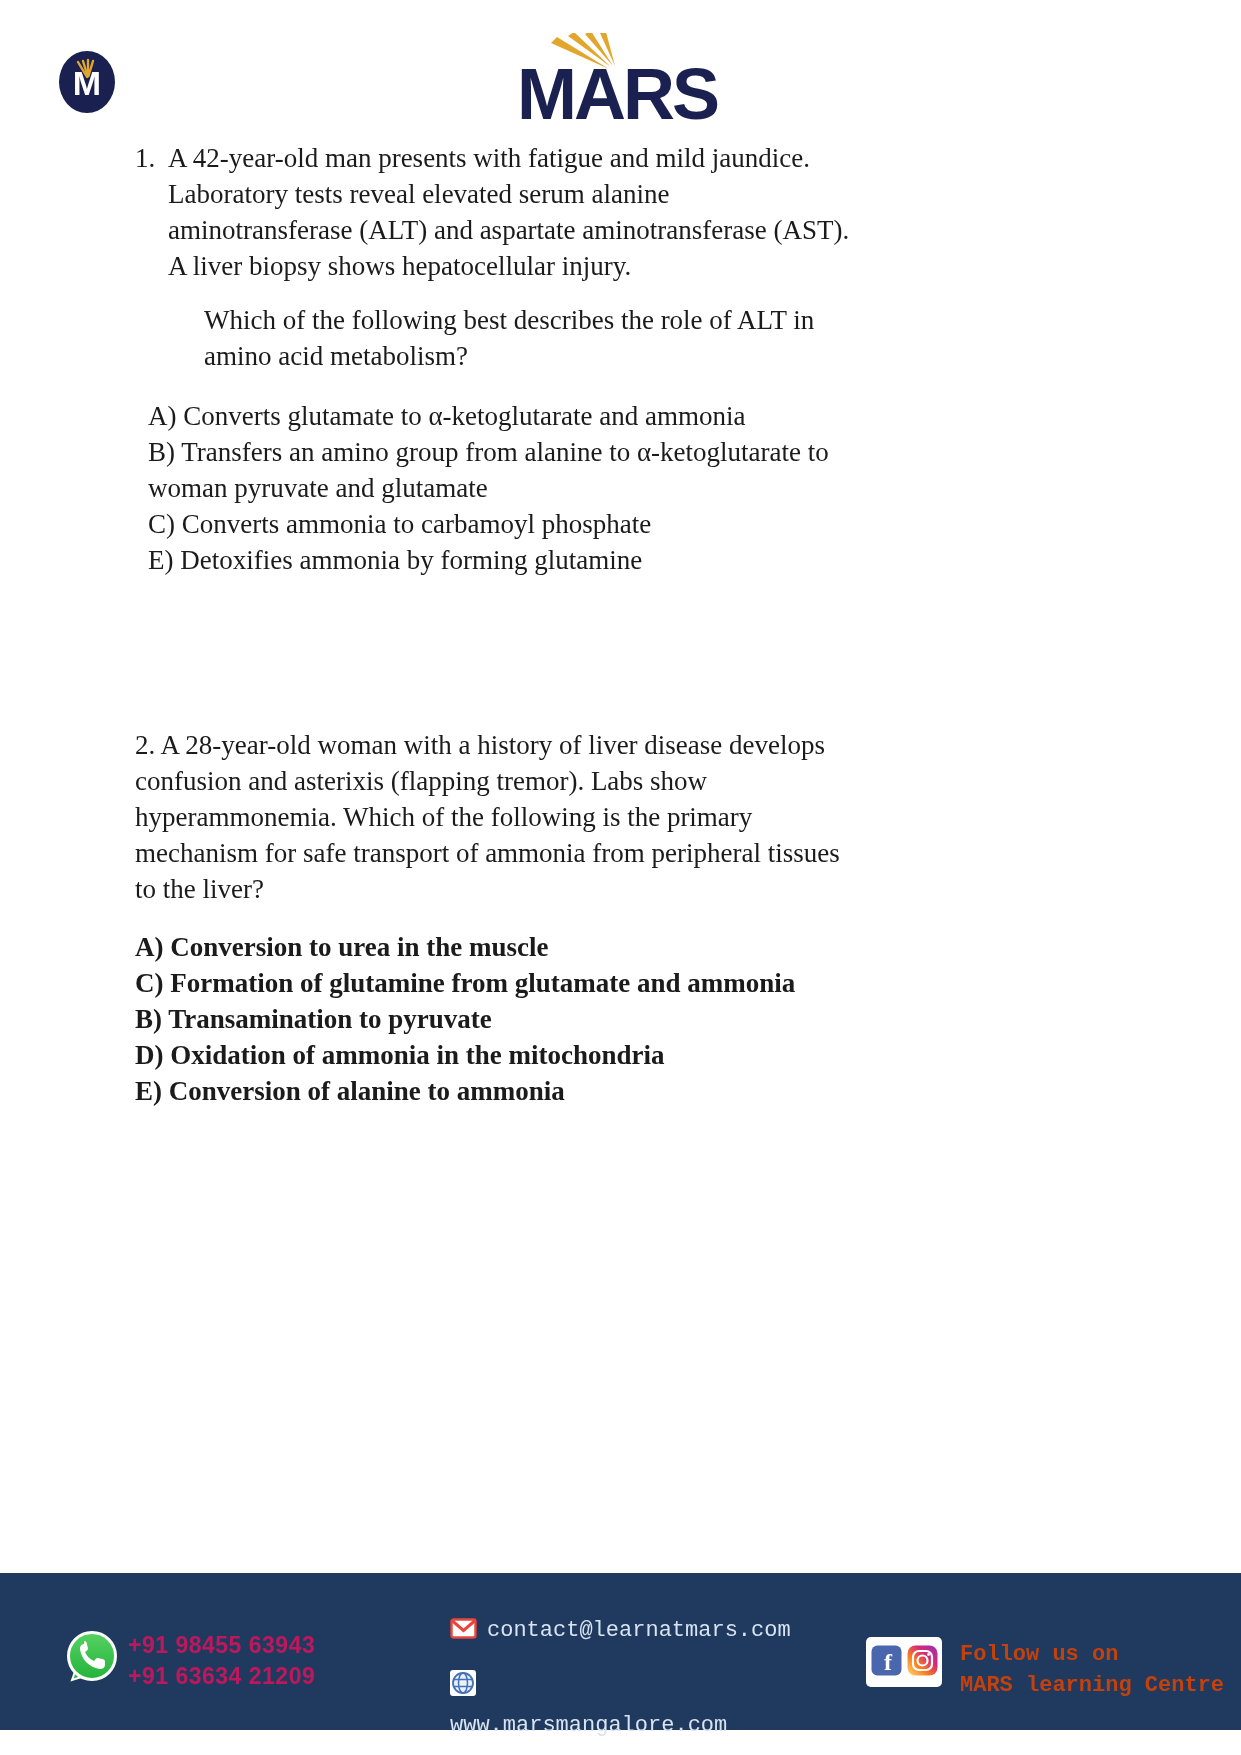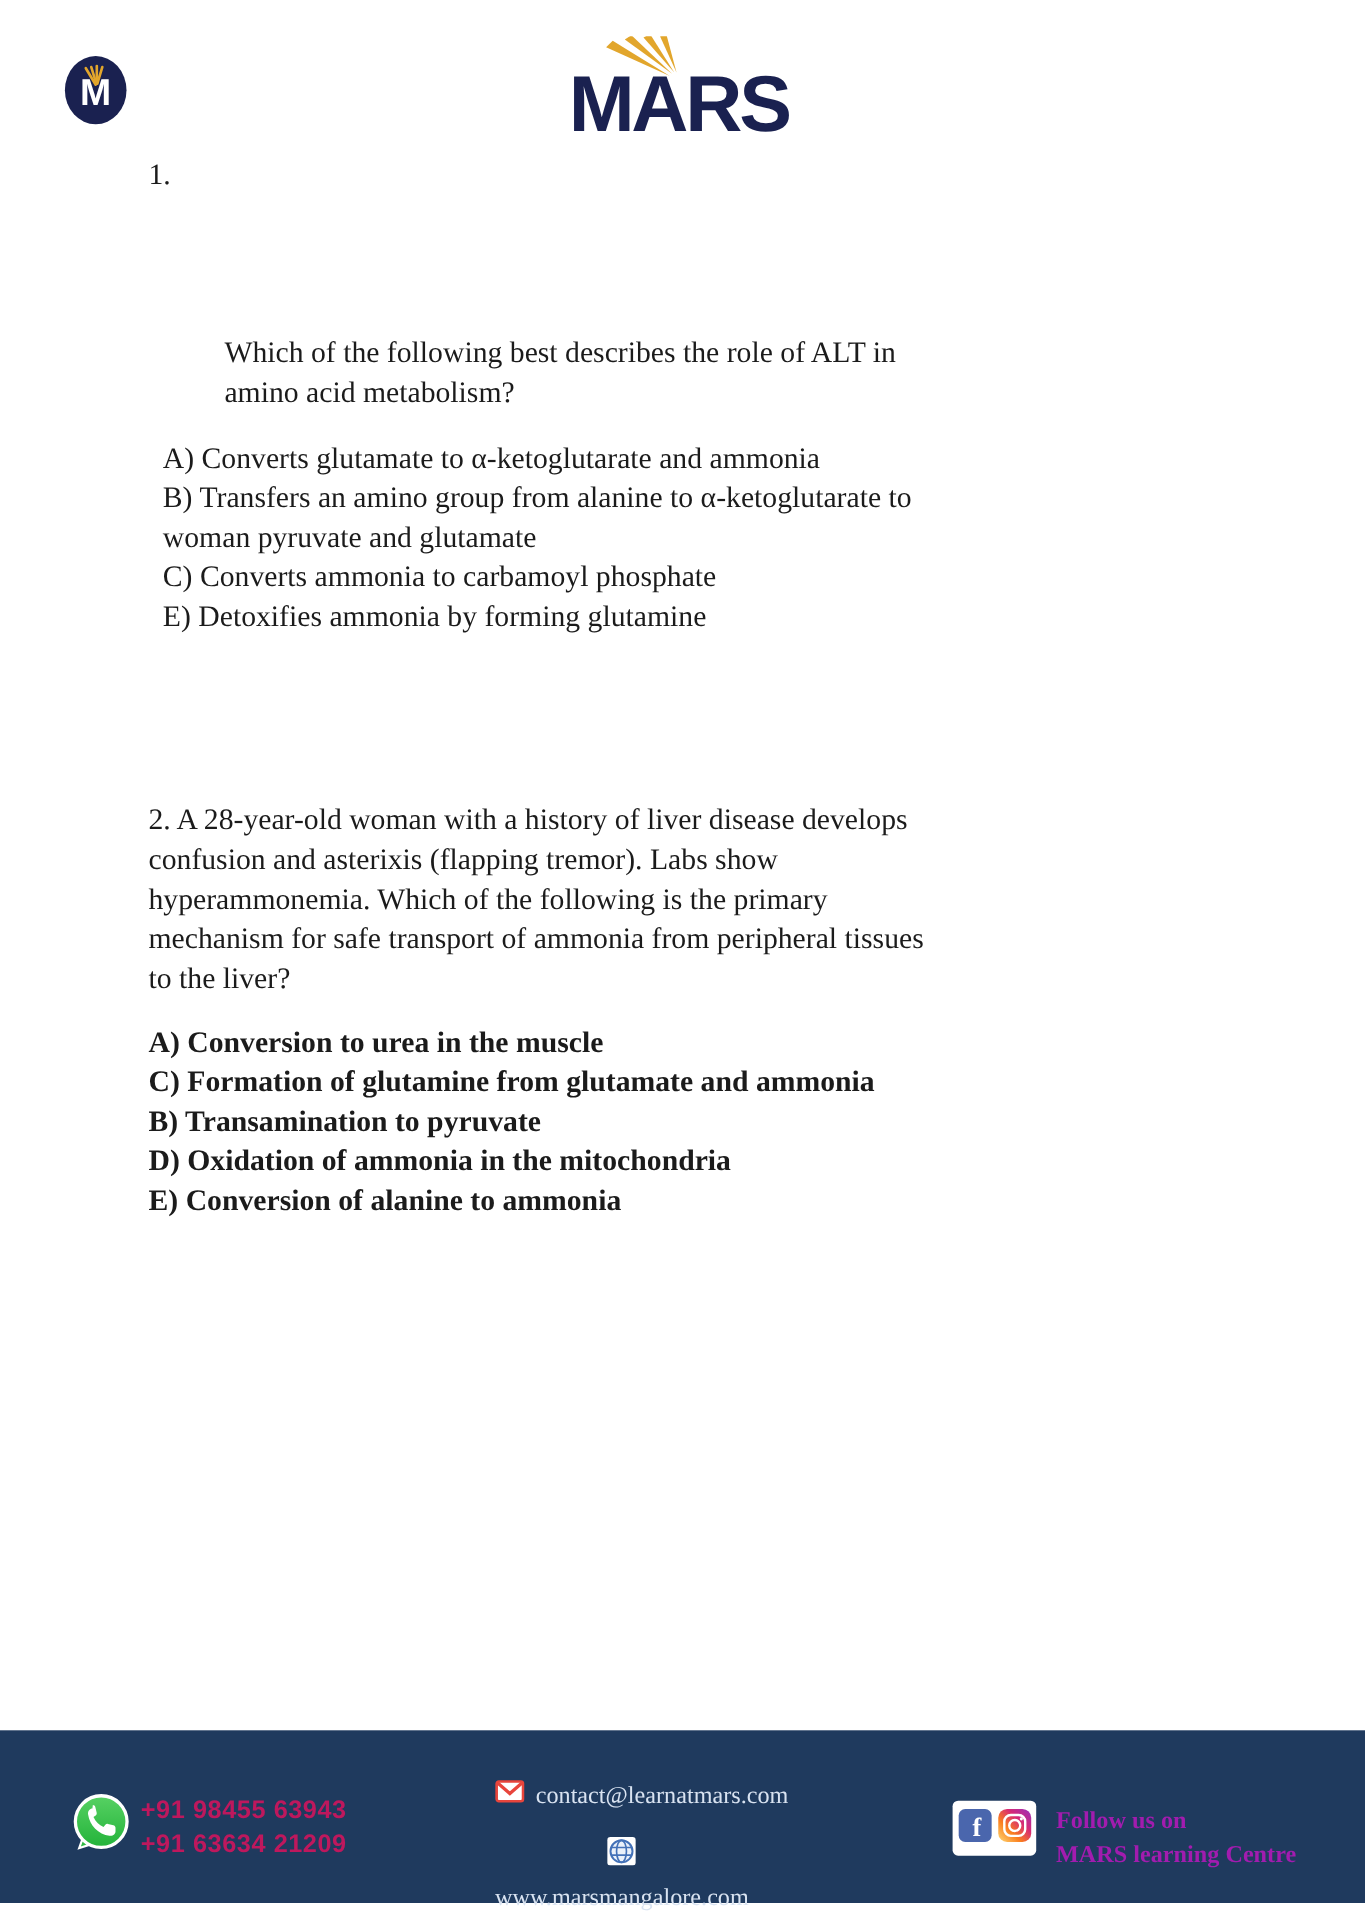--- a/index.html
+++ b/index.html
@@ -17,26 +17,26 @@
   .qtext{font-size:27px;line-height:36px;}
   .q1-row{display:flex;}
   .q1-num{width:33px;flex:0 0 33px;}
   
   .footer-bar{
     position:absolute;left:0;top:1573px;width:1241px;height:157px;
     background:#1f3a5e;
   }
   .phones{display:flex;flex-direction:column;font-family:"Liberation Sans",sans-serif;
     font-weight:bold;font-size:23px;line-height:31px;color:#be185d;letter-spacing:.5px;}
-  .contact-row{display:flex;align-items:center;gap:10px;
-    font-family:Liberation Serif, serif;font-size:22px;color:#d9e3f1;}
+  .contact-row{display:flex;align-items:flex-start;gap:10px;
+    font-family:Liberation Mono, monospace;font-size:22px;color:#d9e3f1;}
   .social-box{width:76px;height:50px;background:#ffffff;border-radius:5px;
     display:flex;align-items:center;justify-content:center;gap:5px;}
-  .follow{font-family:Liberation Serif, serif;font-weight:bold;
-    font-size:22px;line-height:31px;color:#a21caf;}
+  .follow{font-family:Liberation Mono, monospace;font-weight:bold;
+    font-size:22px;line-height:31px;color:#c2410c;}
 </style>
 </head>
 <body>
 
 <div class="page">
 
   <div class="abs" style="left:58px;top:50px;">
     <svg width="58" height="64" viewBox="0 0 58 64">
       <ellipse cx="29" cy="32" rx="28" ry="31" fill="#1a2150"></ellipse>
       <text x="29" y="45" text-anchor="middle" font-family="'Liberation Sans',sans-serif" font-weight="bold" font-size="34" fill="#ffffff">M</text>
@@ -56,20 +56,24 @@
         <polygon points="106,36 48,10 54,4"></polygon>
         <polygon points="108,34 65,3 71,-1"></polygon>
         <polygon points="110,33 82,1 88,-2"></polygon>
         <polygon points="112,33 97,0 103,-1"></polygon>
       </g>
     </svg>
   </div>
 
   <div class="abs qtext q1-row" style="left:135px;top:140px;width:920px;">
     <span class="q1-num">1.</span>
+    <div class="pre">A 42-year-old man presents with fatigue and mild jaundice.
+Laboratory tests reveal elevated serum alanine
+aminotransferase (ALT) and aspartate aminotransferase (AST).
+A liver biopsy shows hepatocellular injury.</div>
   </div>
 
   <div class="abs qtext pre" style="left:204px;top:302px;width:860px;">Which of the following best describes the role of ALT in
 amino acid metabolism?</div>
 
   <div class="abs qtext" style="left:148px;top:398px;width:940px;">
     <div class="pre">A) Converts glutamate to α-ketoglutarate and ammonia</div>
     <div class="pre">B) Transfers an amino group from alanine to α-ketoglutarate to
 woman pyruvate and glutamate</div>
     <div class="pre">C) Converts ammonia to carbamoyl phosphate</div>

